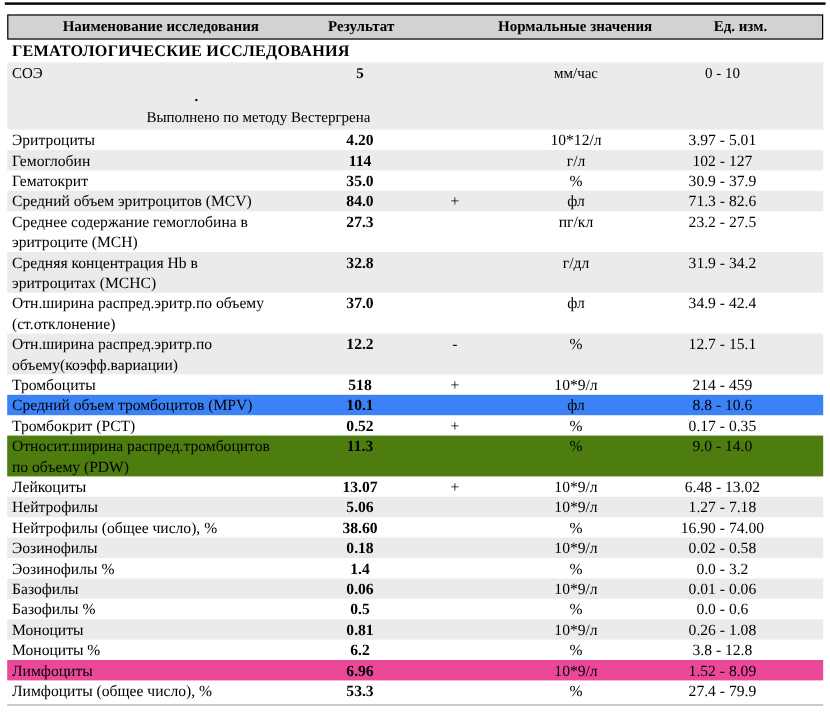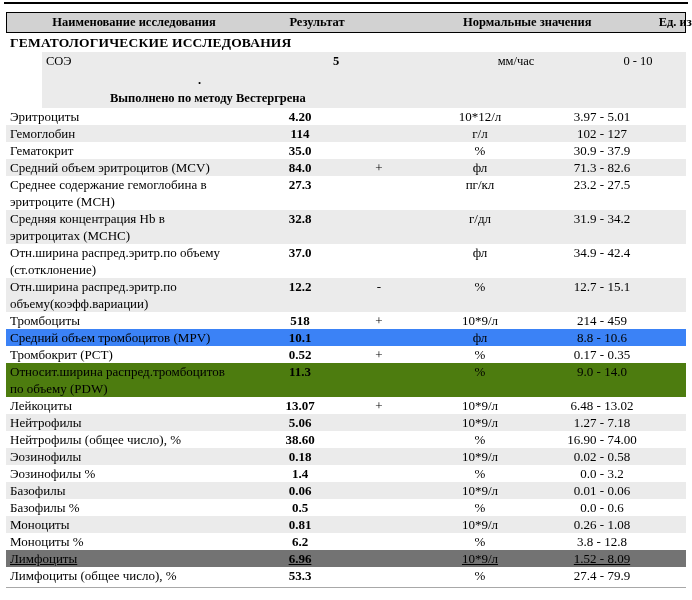--- a/index.html
+++ b/index.html
@@ -22,52 +22,52 @@
   .thead .cell.range { padding-right:24px; }
 
   .section-title {
     font-weight:bold; font-size:13.5px; line-height:19px;
     padding-left:4px; letter-spacing:0.2px;
   }
 
   .soe-block { background:#ebebeb; }
   .soe-row { font-size:12.5px; line-height:19px; }
   .dot-line { padding-left:156px; line-height:18px; font-weight:bold; font-size:12.5px; }
-  .method-line { padding-left:68px; line-height:19px; font-weight:bold; font-size:12.5px; }
+  .method-line { padding-left:116px; line-height:19px; font-weight:normal; font-size:12.5px; }
 
   .row { font-size:13px; line-height:17px; }
   .row.shade { background:#ebebeb; }
 
   .cell.name  { padding-left:4px; white-space:pre-line; }
   .cell.result{ text-align:center; font-weight:bold; }
   .cell.flag  { text-align:center; }
   .cell.unit  { text-align:center; }
   .cell.range { text-align:center; padding-right:28px; box-sizing:border-box; }
 
   .bottom-rule { margin-top:3px; height:1px; background:#a8a8a8; width:680px; }
 </style>
 </head>
 <body>
 
 <div class="page">
   <div class="top-rule" style="background: rgb(0, 0, 0);"></div>
 
   <div class="report">
 
-    <div class="thead grid" style="background: rgb(210, 210, 210); gap: 16px;">
+    <div class="thead grid" style="background: rgb(210, 210, 210);">
       <div class="cell name">Наименование исследования</div>
       <div class="cell">Результат</div>
       <div class="cell"></div>
       <div class="cell range">Нормальные значения</div>
       <div class="cell">Ед. изм.</div>
     </div>
 
     <div class="section-title">ГЕМАТОЛОГИЧЕСКИЕ ИССЛЕДОВАНИЯ</div>
 
-    <div class="soe-block" style="background: rgb(235, 235, 235); margin-left: 36px;">
+    <div class="soe-block" style="background: rgb(235, 235, 235);">
       <div class="grid soe-row">
         <div class="cell name">СОЭ</div>
         <div class="cell result">5</div>
         <div class="cell flag"></div>
         <div class="cell unit">мм/час</div>
         <div class="cell range">0 - 10</div>
       </div>
       <div class="dot-line">.</div>
       <div class="method-line">Выполнено по методу Вестергрена</div>
     </div>
@@ -239,21 +239,21 @@
   </div>
 
   <div class="row grid">
     <div class="cell name">Моноциты %</div>
     <div class="cell result">6.2</div>
     <div class="cell flag"></div>
     <div class="cell unit">%</div>
     <div class="cell range">3.8 - 12.8</div>
   </div>
 
-  <div class="row grid shade" style="background: #737373; text-decoration: underline;">
+  <div class="row grid shade" style="background: #ec4899;">
     <div class="cell name">Лимфоциты</div>
     <div class="cell result">6.96</div>
     <div class="cell flag"></div>
     <div class="cell unit">10*9/л</div>
     <div class="cell range">1.52 - 8.09</div>
   </div>
 
   <div class="row grid">
     <div class="cell name">Лимфоциты (общее число), %</div>
     <div class="cell result">53.3</div>

